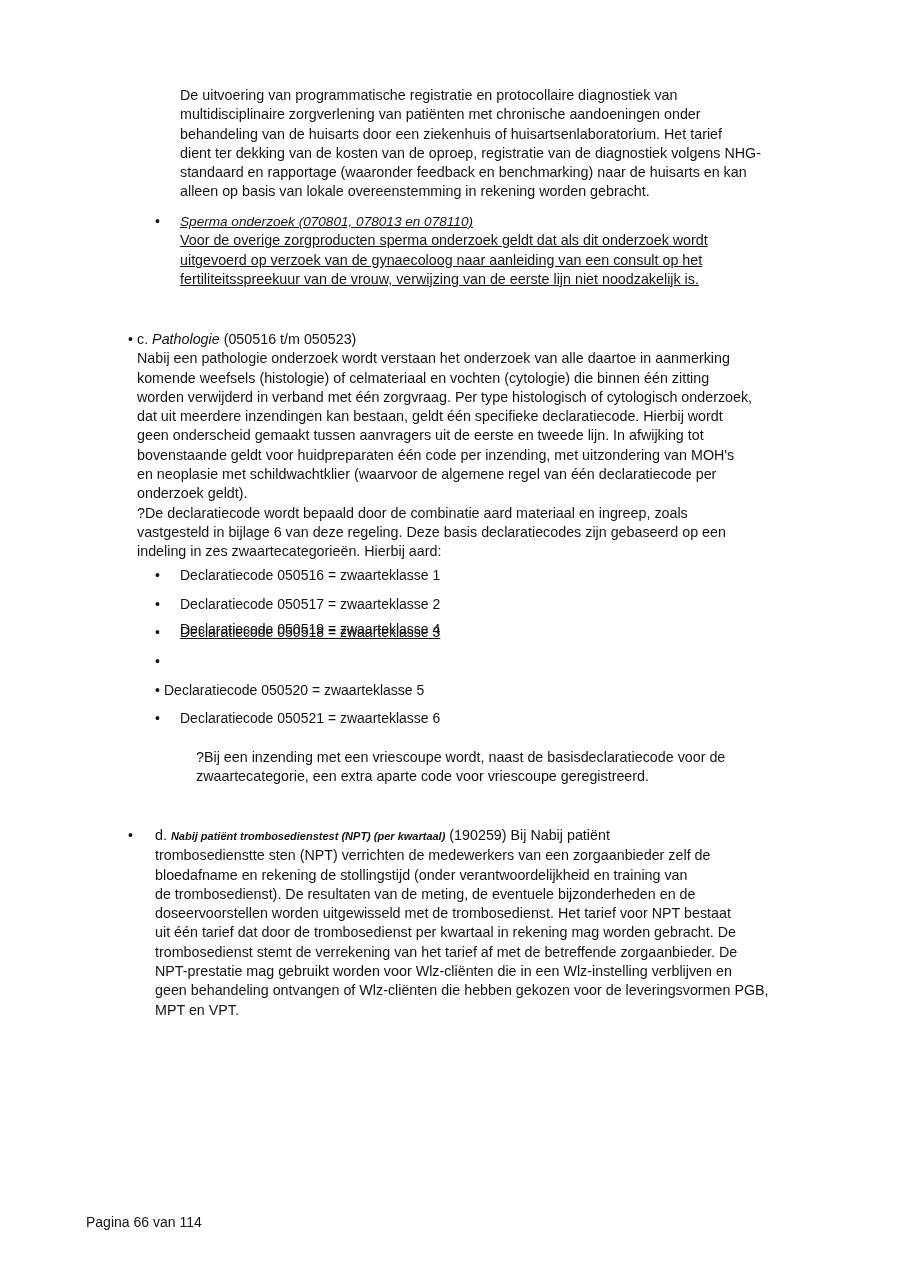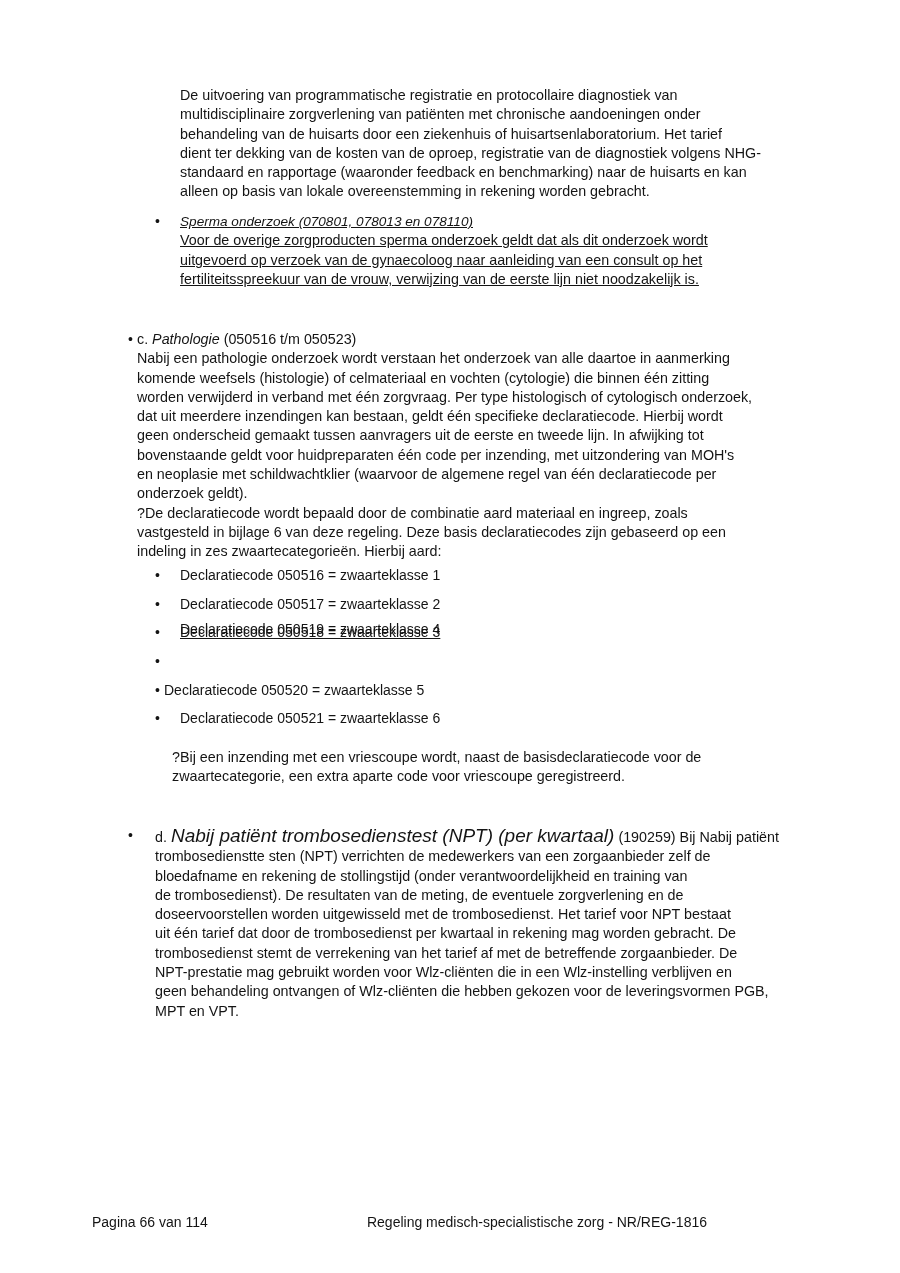--- a/index.html
+++ b/index.html
@@ -91,35 +91,34 @@
     <span class="bullet" style="left:155px; top:652px;">•</span>
     <span class="bullet" style="left:180px; top:620px; white-space:nowrap;">Declaratiecode 050519 = zwaarteklasse 4</span>
 
     <span class="bullet" style="left:155px; top:681px;">•</span>
     <span class="bullet" style="left:164px; top:681px; white-space:nowrap;">Declaratiecode 050520 = zwaarteklasse 5</span>
 
     <span class="bullet" style="left:155px; top:709px;">•</span>
     <span class="bullet" style="left:180px; top:709px; white-space:nowrap;">Declaratiecode 050521 = zwaarteklasse 6</span>
   </div>
 
-  <div class="block" style="left:172px; top:748px;">
+  <div class="block" style="left:196px; top:748px;">
     <span class="line">?Bij een inzending met een vriescoupe wordt, naast de basisdeclaratiecode voor de</span>
     <span class="line">zwaartecategorie, een extra aparte code voor vriescoupe geregistreerd.</span>
   </div>
 
   <span class="bullet" style="left:128px; top:826px;">•</span>
   <div class="block" style="left:155px; top:826px;">
-    <span class="line"><span>d. </span><em style="font-size:19px;">Nabij patiënt trombosedienstest (NPT) (per kwartaal)</em><span> (190259) Bij Nabij patiënt</span></span>
+    <span class="line"><span>d. </span><em style="font-size:11px;font-weight:bold;">Nabij patiënt trombosedienstest (NPT) (per kwartaal)</em><span> (190259) Bij Nabij patiënt</span></span>
     <span class="line">trombosedienstte sten (NPT) verrichten de medewerkers van een zorgaanbieder zelf de</span>
     <span class="line">bloedafname en rekening de stollingstijd (onder verantwoordelijkheid en training van</span>
-    <span class="line">de trombosedienst). De resultaten van de meting, de eventuele zorgverlening en de</span>
+    <span class="line">de trombosedienst). De resultaten van de meting, de eventuele bijzonderheden en de</span>
     <span class="line">doseervoorstellen worden uitgewisseld met de trombosedienst. Het tarief voor NPT bestaat</span>
     <span class="line">uit één tarief dat door de trombosedienst per kwartaal in rekening mag worden gebracht. De</span>
     <span class="line">trombosedienst stemt de verrekening van het tarief af met de betreffende zorgaanbieder. De</span>
     <span class="line">NPT-prestatie mag gebruikt worden voor Wlz-cliënten die in een Wlz-instelling verblijven en</span>
     <span class="line">geen behandeling ontvangen of Wlz-cliënten die hebben gekozen voor de leveringsvormen PGB,</span>
     <span class="line">MPT en VPT.</span>
   </div>
 
-  <span class="footer" style="left:86px;margin-left:6px;">Pagina 66 van 114</span>
-  <span class="footer" style="right:85px;">Regeling medisch-specialistische zorg - NR/REG-1816</span>
+  <span class="footer" style="left:86px;">Pagina 66 van 114</span>
 
 </div>
 
 </body></html>

